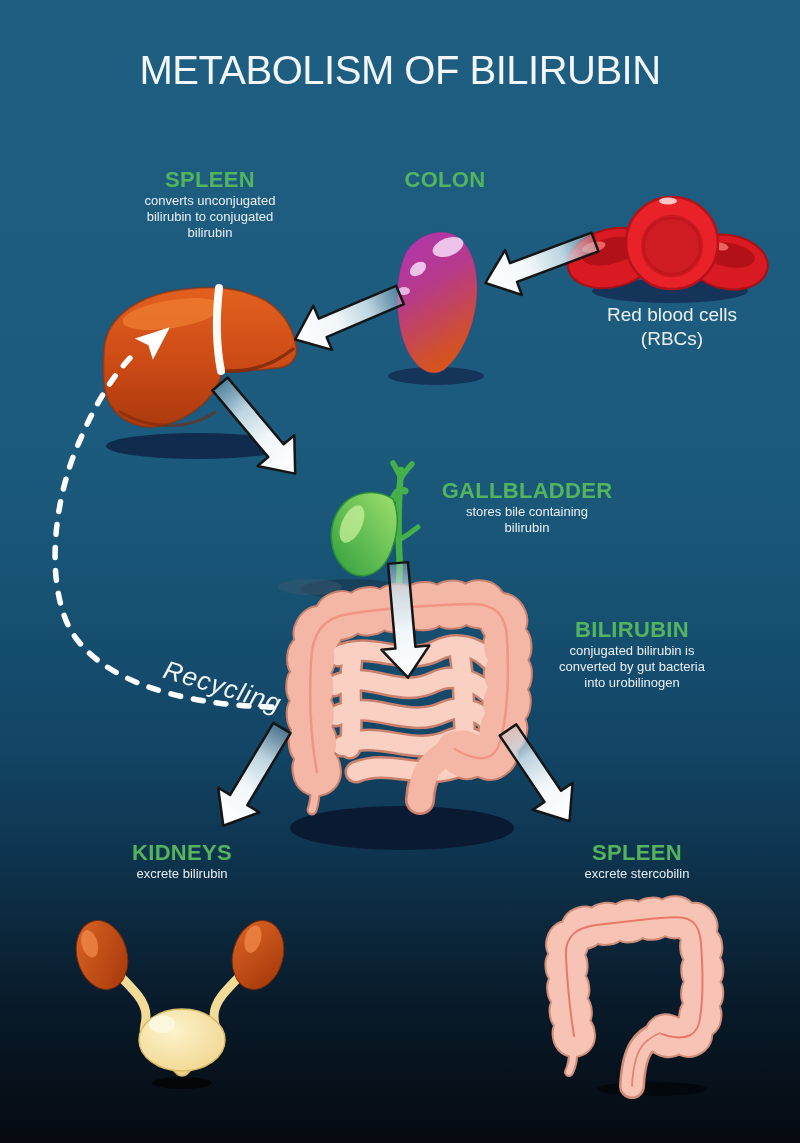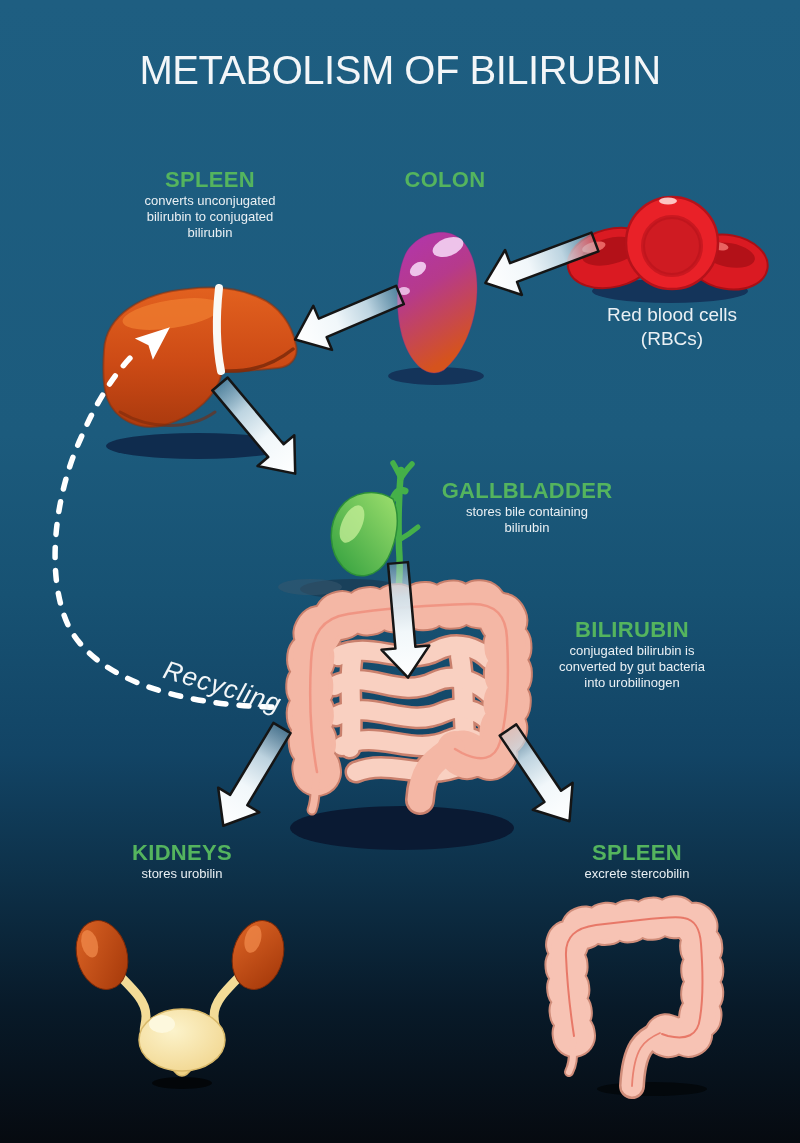--- a/index.html
+++ b/index.html
@@ -208,19 +208,19 @@
   <div class="t label" style="left:427px;top:478px;width:200px;">GALLBLADDER</div>
   <div class="t desc" style="left:412px;top:504px;width:230px;">stores bile containing
 bilirubin</div>
 
   <div class="t label" style="left:532px;top:617px;width:200px;">BILIRUBIN</div>
   <div class="t desc" style="left:512px;top:643px;width:240px;">conjugated bilirubin is
 converted by gut bacteria
 into urobilinogen</div>
 
   <div class="t label" style="left:82px;top:804px;width:200px;margin-top:36px;">KIDNEYS</div>
-  <div class="t desc" style="left:82px;top:866px;width:200px;">stores urobilin</div>
+  <div class="t desc" style="left:82px;top:866px;width:200px;">excrete bilirubin</div>
 
   <div class="t label" style="left:537px;top:840px;width:200px;">SPLEEN</div>
   <div class="t desc" style="left:537px;top:866px;width:200px;">excrete stercobilin</div>
 
   <div class="t recycling" style="left:146px;top:648px;width:160px;">Recycling</div>
 </div>
 
 </body></html>

